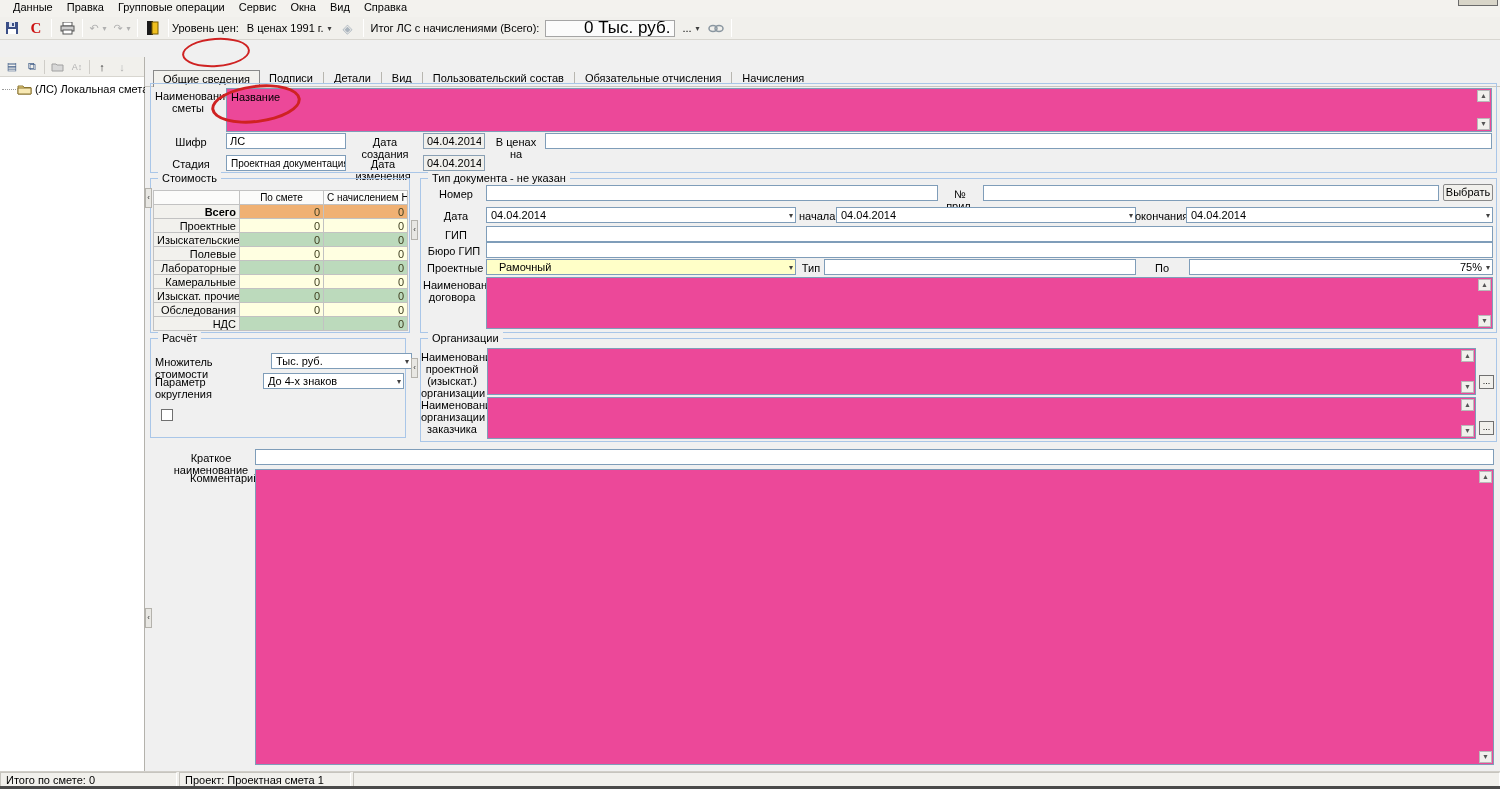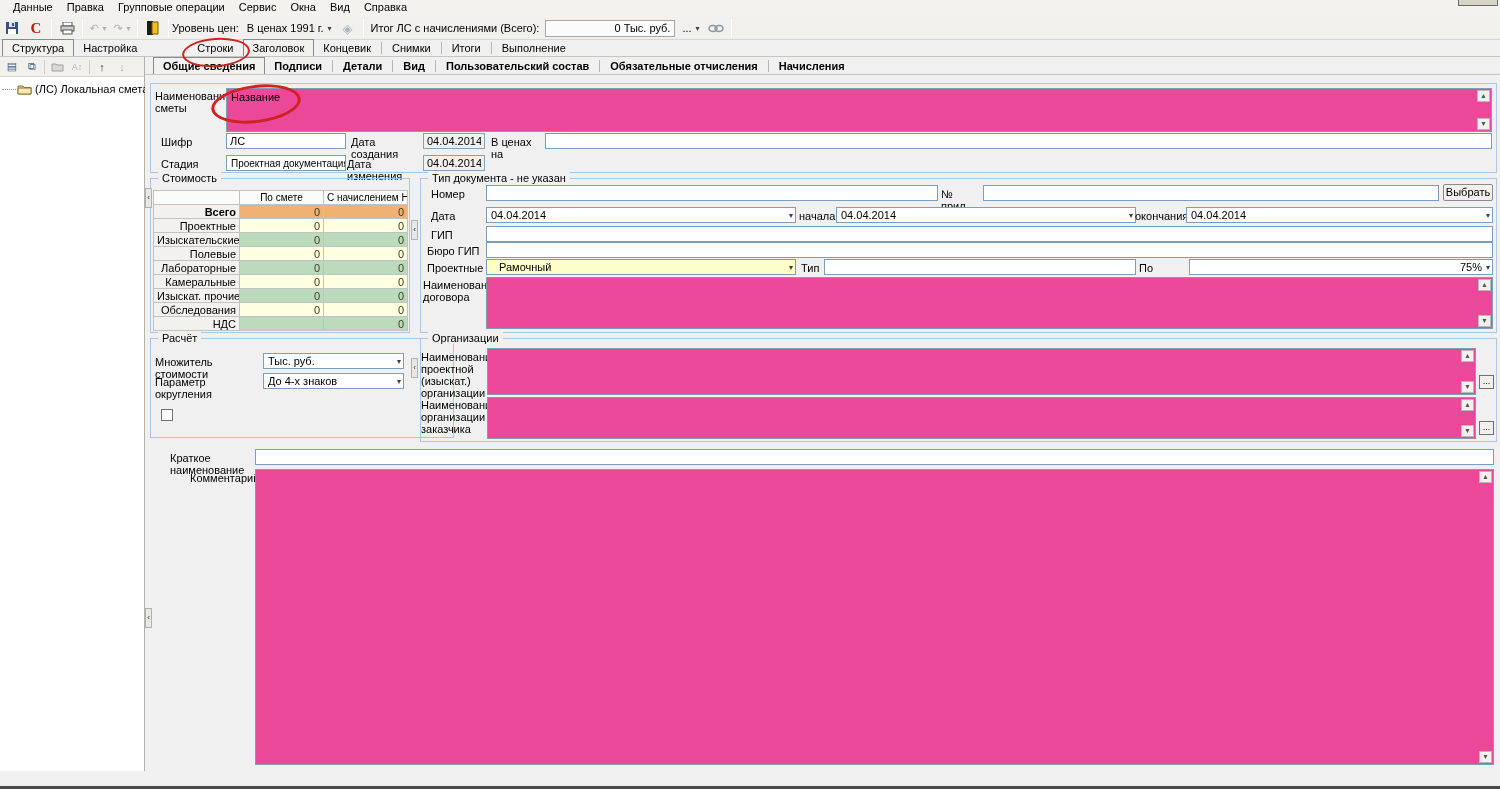--- a/index.html
+++ b/index.html
@@ -9,44 +9,44 @@
 
   
   .menubar { position:absolute; left:0; top:0; width:1500px; height:26px; background:#f3f2ee; border-bottom:1px solid #e0e0e0; display:flex; align-items:flex-start; padding-left:6px; }
   .menubar .mi { padding:1px 7px; cursor:default; }
   .toolbar { position:absolute; left:0; top:17px; width:1500px; height:23px; background:#f1f0ec; border-bottom:1px solid #d8d6d0; display:flex; align-items:center; }
   .tbtn { width:22px; height:20px; display:flex; align-items:center; justify-content:center; margin:0 1px; border:1px solid transparent; }
   .tsep { width:1px; height:18px; background:#cfcdc8; border-right:1px solid #ffffff; margin:0 3px; }
   .dis { color:#b0b0b0 !important; }
   .flatcombo { display:flex; align-items:center; height:18px; padding:0 3px; border:1px solid transparent; }
   .arr { font-size:8px; color:#404040; margin-left:4px; }
-  .total-input { width:130px; height:17px; border:1px solid #a5a5a5; background:#fbfbfb; text-align:right; padding:0 4px; font-size:11px; font-family:"Liberation Sans",sans-serif; }
+  .total-input { width:130px; height:17px; border:1px solid #a5a5a5; background:#fbfbfb; text-align:right; padding:0 4px; font-size:17px; font-family:"Liberation Sans",sans-serif; }
 
   
   .tabrow { position:absolute; left:0; top:40px; width:1500px; height:17px; border-bottom:1px solid #c8c6c0; display:flex; align-items:flex-end; }
   .tab { padding:1px 9px 2px; height:16px; display:flex; align-items:center; color:#000; }
   .tab.boxed { border:1px solid #8a8a8a; border-bottom:none; background:#f2f1ed; height:17px; }
   .vsep { width:1px; height:12px; background:#b8b6b0; margin:0 1px 2px; }
 
   
   .sidebar { position:absolute; left:0; top:57px; width:145px; height:714px; background:#ffffff; border-right:1px solid #b4b2ac; }
   .side-toolbar { position:absolute; left:0; top:0; width:144px; height:20px; background:#f1f0ec; border-bottom:1px solid #d8d6d0; display:flex; align-items:center; padding-left:2px; }
   .sbtn { width:20px; height:17px; display:flex; align-items:center; justify-content:center; font-size:11px; }
   .ssep { width:1px; height:14px; background:#cfcdc8; margin:0 2px; }
   .tree-item { position:absolute; left:2px; top:26px; display:flex; align-items:center; white-space:nowrap; }
   .dash { width:14px; border-top:1px dotted #9a9a9a; margin-right:1px; }
 
   
   .main { position:absolute; left:145px; top:57px; width:1355px; height:714px; background:#f0f0f0; }
-  .sectionrow { position:absolute; left:0; top:2px; width:1355px; height:16px; border-bottom:1px solid #c8c6c0; display:flex; align-items:flex-end; padding-left:8px;font-weight:bold; }
+  .sectionrow { position:absolute; left:0; top:14px; width:1355px; height:16px; border-bottom:1px solid #c8c6c0; display:flex; align-items:center; padding-left:8px; }
 
   .group { position:absolute; border:1px solid #a9c6e8; }
   .gt { position:absolute; top:-7px; left:7px; background:#f0f0f0; padding:0 4px; line-height:12px; }
 
-  .lbl { position:absolute; text-align:left; line-height:12px; }
+  .lbl { position:absolute; text-align:center; line-height:12px; }
   .field { position:absolute; height:16px; border:1px solid #7f9db9; background:#fff; font-family:"Liberation Sans",sans-serif; font-size:11px; padding:0 3px; }
   .field.ro { background:#f1f0ec; border-color:#8aa0b4; }
   .combo { position:absolute; height:16px; border:1px solid #7f9db9; background:#fff; display:flex; align-items:center; justify-content:space-between; padding:0 2px 0 4px; overflow:hidden; white-space:nowrap; }
   .combo .arr { flex:none; }
   .combo.yellow { background:#ffffc8; }
   .ta { position:absolute; background:#ec4899; border:1px solid #7f9db9; }
   .sb { position:absolute; width:13px; height:12px; background:#f1f0ec; border:1px solid #b9b9b9; font-size:7px; line-height:10px; text-align:center; color:#555; }
   .dots-btn { position:absolute; width:15px; height:14px; background:#f1f0ec; border:1px solid #707070; font-size:9px; line-height:10px; text-align:center; }
   .pushbtn { position:absolute; height:17px; background:#f1f0ec; border:1px solid #8a8a8a; border-radius:2px; font-size:11px; text-align:center; line-height:15px; }
   .chk { position:absolute; width:12px; height:12px; border:1px solid #707070; background:#fff; }
@@ -153,34 +153,20 @@
       <span>
           <svg width="16" height="9" viewBox="0 0 16 9">
             <ellipse cx="5" cy="4.5" rx="4" ry="3" fill="none" stroke="#8a96a0" stroke-width="1.5"></ellipse>
             <ellipse cx="11" cy="4.5" rx="4" ry="3" fill="none" stroke="#8a96a0" stroke-width="1.5"></ellipse>
           </svg>
         </span>
     </span>
     <span class="tsep"></span>
   </div>
 
-  <div class="tabrow">
-    <span class="tab boxed" style="margin-left:2px;">Структура</span>
-    <span class="tab">Настройка</span>
-    <span style="width:42px;"></span>
-    <span class="tab">Строки</span>
-    <span class="tab boxed">Заголовок</span>
-    <span class="tab">Концевик</span>
-    <span class="vsep"></span>
-    <span class="tab">Снимки</span>
-    <span class="vsep"></span>
-    <span class="tab">Итоги</span>
-    <span class="vsep"></span>
-    <span class="tab">Выполнение</span>
-  </div>
 
   <div class="sidebar">
     <div class="side-toolbar">
       <span class="sbtn">
           <span style="color:#44608a;">▤</span>
         </span>
       <span class="sbtn">
           <span style="color:#44608a;">⧉</span>
         </span>
       <span class="ssep"></span>
@@ -309,24 +295,24 @@
         </tr>
         <tr class="r-green">
           <td class="lab">НДС</td>
           <td class="val"></td>
           <td class="val">0</td>
         </tr>
       </tbody>
         </table>
     </div>
 
-    <div class="group" style="left:5px; top:281px; width:304px; height:100px;">
+    <div class="group" style="left:5px; top:281px; width:256px; height:100px;">
       <span class="gt">Расчёт</span>
       <div class="lbl" style="left:4px; top:17px; width:104px; text-align:left;">Множитель стоимости</div>
-      <div class="combo" style="left:112px; top:14px; width:141px;">
+      <div class="combo" style="left:120px; top:14px; width:141px;">
         <span>Тыс. руб.</span>
         <span class="arr">▾</span>
       </div>
       <div class="lbl" style="left:4px; top:37px; width:104px; text-align:left;">Параметр округления</div>
       <div class="combo" style="left:112px; top:34px; width:141px;">
         <span>До 4-х знаков</span>
         <span class="arr">▾</span>
       </div>
       <span class="chk" style="left:10px; top:70px;"></span>
     </div>
@@ -409,15 +395,20 @@
   </div>
 
   <span class="collapse" style="left:145px; top:188px;">‹</span>
   <span class="collapse" style="left:411px; top:220px;">‹</span>
   <span class="collapse" style="left:411px; top:358px;">‹</span>
   <span class="collapse" style="left:145px; top:608px;">‹</span>
 
   <div class="red-ellipse" style="left:182px; top:38px; width:68px; height:29px; transform:rotate(-4deg); border-width:2px;"></div>
   <div class="red-ellipse" style="left:211px; top:85px; width:90px; height:38px; transform:rotate(-7deg);"></div>
 
+  <div class="statusbar">
+    <span class="seg" style="width:177px;">Итого по смете: 0</span>
+    <span class="seg" style="width:172px; margin-left:2px;">Проект: Проектная смета 1</span>
+    <span class="seg" style="flex:1; margin-left:2px;"></span>
+  </div>
   <div class="darkstrip"></div>
 
 </div>
 
 </body></html>

